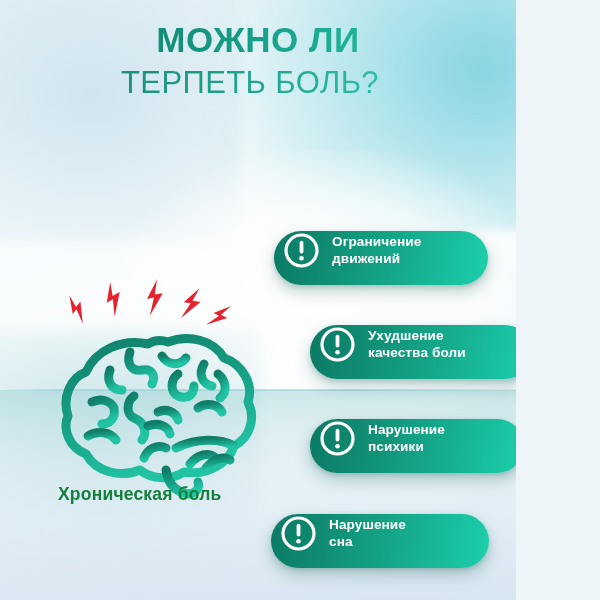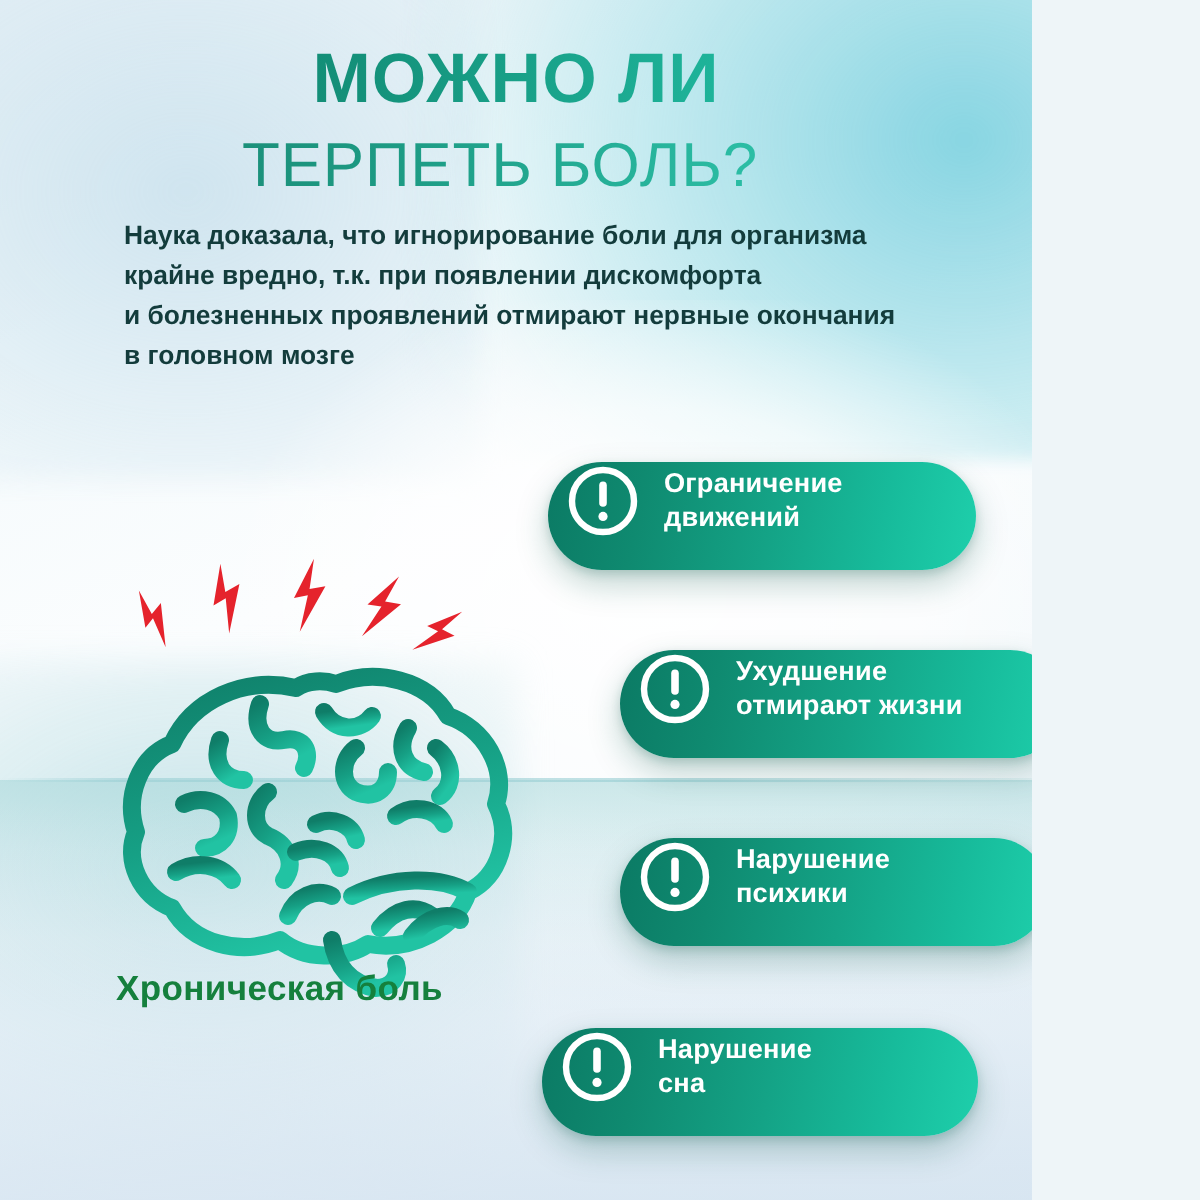--- a/index.html
+++ b/index.html
@@ -113,26 +113,20 @@
   <div class="bg-leftmid"></div>
   <div class="bg-band"></div>
   <div class="bg-band-edge"></div>
   <div class="bg-bottom"></div>
 
   <div class="headline">
     <div class="title-l1">МОЖНО ЛИ</div>
     <div class="title-l2">ТЕРПЕТЬ БОЛЬ?</div>
   </div>
 
-  <div class="lead">
-    <p>Наука доказала, что игнорирование боли для организма</p>
-    <p>крайне вредно, т.к. при появлении дискомфорта</p>
-    <p>и болезненных проявлений отмирают нервные окончания</p>
-    <p>в головном мозге</p>
-  </div>
 
   <div class="brain-wrap">
     <svg class="brain-svg" width="230" height="225" viewBox="0 0 230 225">
       <defs>
         <linearGradient id="brainGrad" x1="0" y1="0" x2="0.4" y2="1">
           <stop offset="0%" stop-color="#0f7d68"></stop>
           <stop offset="55%" stop-color="#16a085"></stop>
           <stop offset="100%" stop-color="#21c3a3"></stop>
         </linearGradient>
       </defs>
@@ -211,21 +205,21 @@
 
   <div class="pill pill-1">
     <span class="badge">
       <svg width="37" height="37" viewBox="0 0 37 37">
         <circle cx="18.5" cy="18.5" r="15.5" fill="none" stroke="#ffffff" stroke-width="3.2"></circle>
         <rect x="16.6" y="8.8" width="3.8" height="12.6" rx="1.9" fill="#ffffff"></rect>
         <circle cx="18.5" cy="26.2" r="2.3" fill="#ffffff"></circle>
       </svg>
     </span>
     <span class="plabel">Ухудшение
-отмирают жизни</span>
+качества боли</span>
   </div>
 
   <div class="pill pill-2">
     <span class="badge">
       <svg width="37" height="37" viewBox="0 0 37 37">
         <circle cx="18.5" cy="18.5" r="15.5" fill="none" stroke="#ffffff" stroke-width="3.2"></circle>
         <rect x="16.6" y="8.8" width="3.8" height="12.6" rx="1.9" fill="#ffffff"></rect>
         <circle cx="18.5" cy="26.2" r="2.3" fill="#ffffff"></circle>
       </svg>
     </span>

